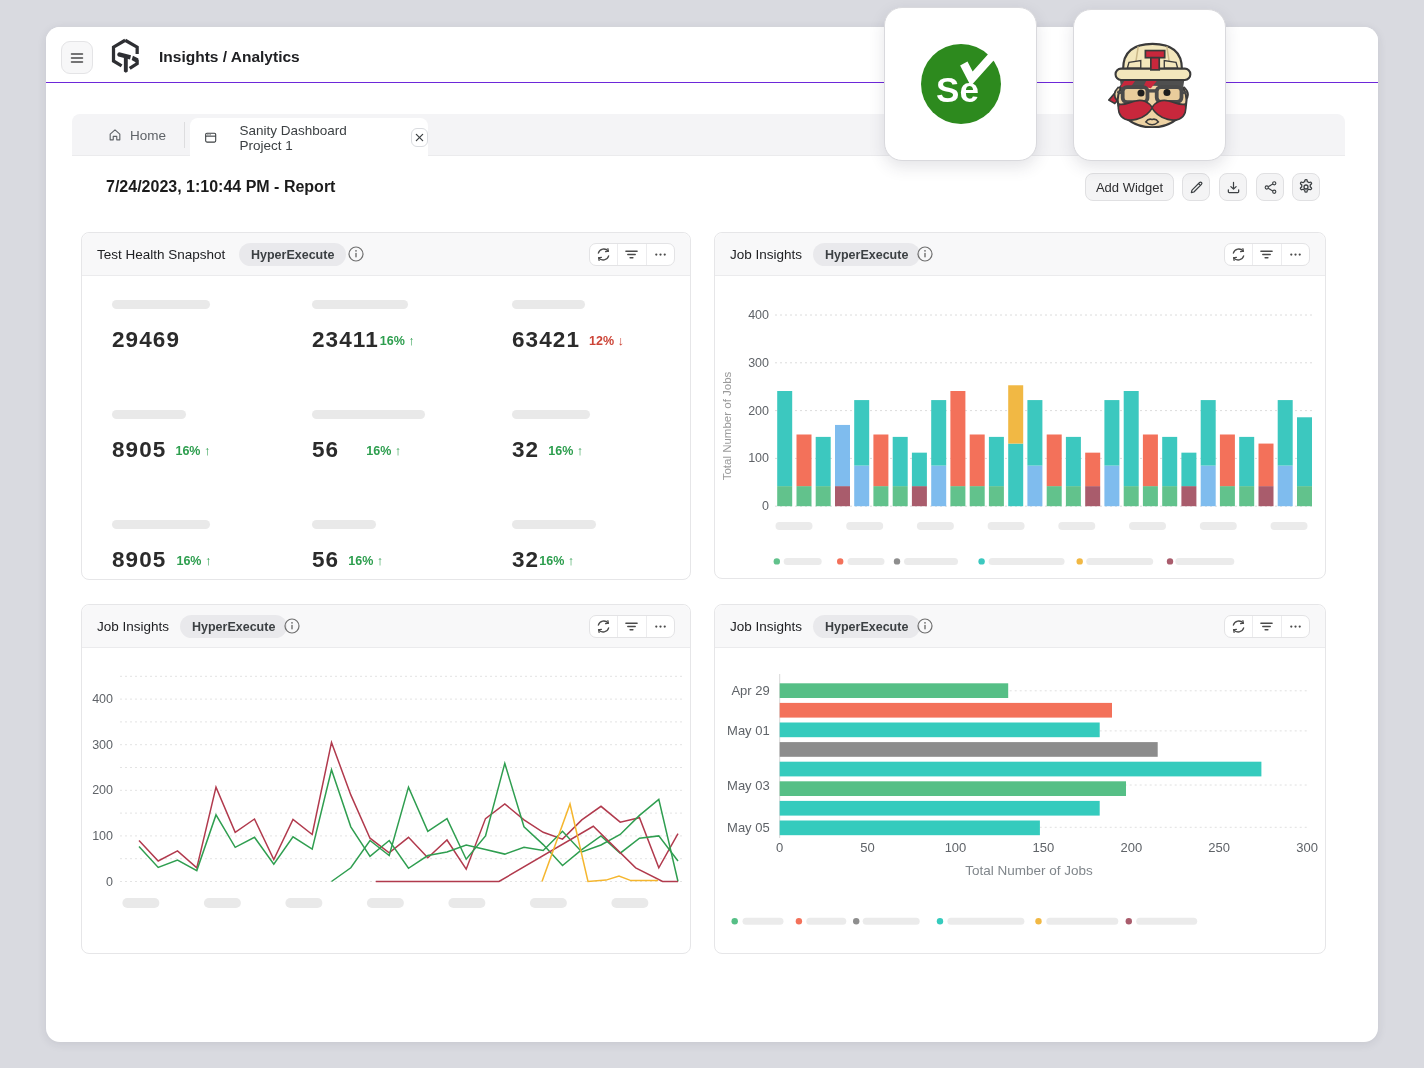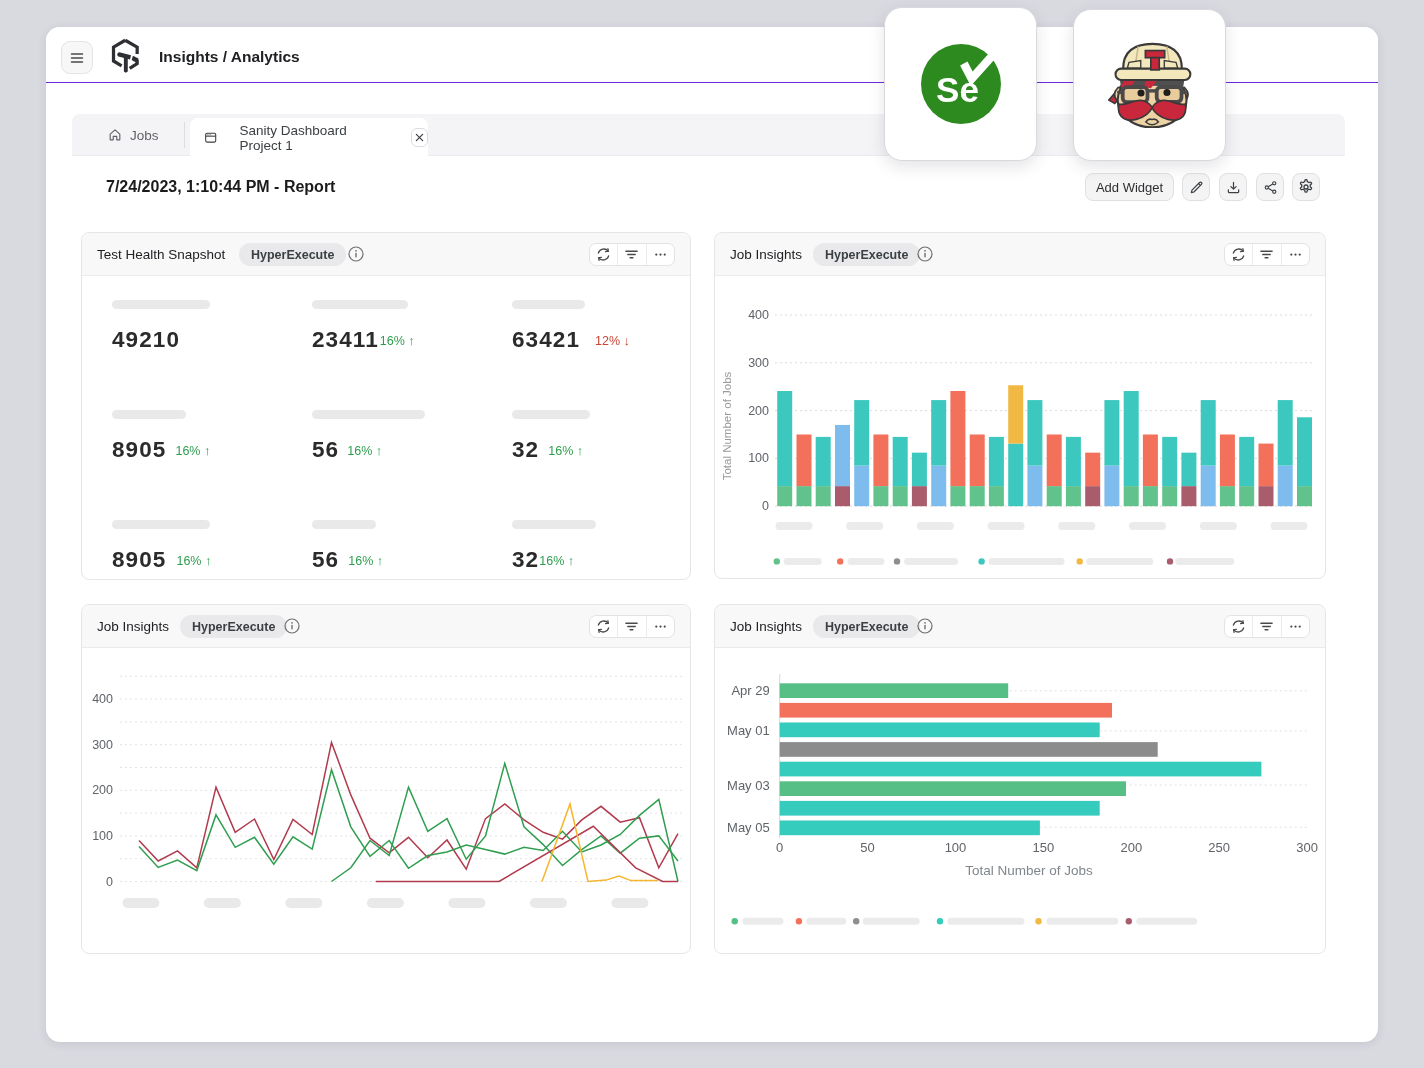--- a/index.html
+++ b/index.html
@@ -22,21 +22,21 @@
 .chead{position:absolute;left:0;top:0;right:0;height:43px;background:#f8f8f9;border-bottom:1px solid #ebebed;border-radius:8px 8px 0 0}
 .ctitle{position:absolute;left:15px;top:14px;font-size:13.5px;font-weight:normal;color:#202124}
 .cpill{position:absolute;top:10px;height:23px;background:#e9e9ec;border-radius:12px;font-size:12.5px;font-weight:bold;color:#3c4043;display:inline-flex;align-items:center;padding:9px 12px}
 .cinfo{position:absolute;top:13px}
 .cbtns{position:absolute;right:15px;top:10px;width:86px;height:23px;border:1px solid #e3e3e5;border-radius:7px;background:#fff;display:flex}
 .cbtn{flex:1;display:flex;align-items:center;justify-content:center;border-right:1px solid #ececee}
 .cbtn:last-child{border-right:none}
 .cbody{position:absolute;left:0;top:43px;right:0;bottom:0}
 .mpill{position:absolute;height:9px;border-radius:5px;background:#e9e9e9}
 .mnum{position:absolute;font-size:22.5px;font-weight:bold;letter-spacing:1.1px;color:#2b2b2b;white-space:nowrap}
-.pct{font-size:12.5px;font-weight:normal;letter-spacing:0;vertical-align:2px}
+.pct{font-size:12.5px;font-weight:bold;letter-spacing:0;vertical-align:2px}
 .pct.green{color:#2d9e4e}
 .pct.red{color:#cc4437}
 .arr{font-size:13px}
 .fcard{position:absolute;background:#fff;border:1px solid #d9d9dd;border-radius:18px;box-shadow:0 6px 16px rgba(50,50,70,.13);display:flex;align-items:center;justify-content:center}
 
 .c1 .cpill{left:157px} .c1 .cinfo{left:266px}
 .cji .cpill{left:98px} .cji .cinfo{left:202px}
 </style></head>
 <body>
 <div class="page">
@@ -60,21 +60,21 @@
 <path d="M45 53 L57 56 L57 103 L51 107 L45 103 Z"></path>
 </g>
         </svg></div>
     <div class="hdr-title">Insights / Analytics</div>
   </div>
   <div class="tabbar">
     <div class="tab-home">
         <svg width="14" height="14" viewBox="0 0 16 16" fill="none" stroke="#5f6368" stroke-width="1.3" stroke-linejoin="round">
           <path d="M2.5 7 L8 2.2 L13.5 7 V13.5 H10 V9.5 H6 V13.5 H2.5 Z"></path>
         </svg>
-        <span>Jobs</span>
+        <span>Home</span>
       </div>
     <div class="tab-sep"></div>
     <div class="tab-active">
         <svg width="15" height="15" viewBox="0 0 16 16" fill="none" stroke="#3c4043" stroke-width="1.3">
           <rect x="2" y="3" width="12" height="10.5" rx="1.5"></rect>
           <line x1="2" y1="6.4" x2="14" y2="6.4"></line>
           <line x1="4" y1="4.8" x2="5.4" y2="4.8" stroke-width="1.1"></line>
           <line x1="6.6" y1="4.8" x2="8" y2="4.8" stroke-width="1.1"></line>
         </svg>
         <span class="txt">Sanity Dashboard Project 1</span>
@@ -147,29 +147,29 @@
             <svg width="15" height="15" viewBox="0 0 16 16" fill="#4a4a4a">
               <circle cx="3.5" cy="8" r="1.2"></circle>
               <circle cx="8" cy="8" r="1.2"></circle>
               <circle cx="12.5" cy="8" r="1.2"></circle>
             </svg>
           </span>
         </span>
     </div>
     <div class="cbody">
         <div class="mpill" style="left:30px;top:24px;width:98px"></div>
-        <div class="mnum" style="left:30px;top:51px">49210</div>
+        <div class="mnum" style="left:30px;top:51px">29469</div>
         <div class="mpill" style="left:230px;top:24px;width:96px"></div>
         <div class="mnum" style="left:230px;top:51px">23411<span class="pct green" style="margin-left:1px">16% <span class="arr">↑</span></span></div>
         <div class="mpill" style="left:430px;top:24px;width:73px"></div>
-        <div class="mnum" style="left:430px;top:51px">63421<span class="pct red" style="margin-left:15px">12% <span class="arr">↓</span></span></div>
+        <div class="mnum" style="left:430px;top:51px">63421<span class="pct red" style="margin-left:9px">12% <span class="arr">↓</span></span></div>
         <div class="mpill" style="left:30px;top:134px;width:74px"></div>
         <div class="mnum" style="left:30px;top:161px">8905<span class="pct green" style="margin-left:9px">16% <span class="arr">↑</span></span></div>
         <div class="mpill" style="left:230px;top:134px;width:113px"></div>
-        <div class="mnum" style="left:230px;top:161px">56<span class="pct green" style="margin-left:8px">16% <span class="arr">↑</span></span></div>
+        <div class="mnum" style="left:230px;top:161px">56<span class="pct green" style="margin-left:27px">16% <span class="arr">↑</span></span></div>
         <div class="mpill" style="left:430px;top:134px;width:78px"></div>
         <div class="mnum" style="left:430px;top:161px">32<span class="pct green" style="margin-left:9px">16% <span class="arr">↑</span></span></div>
         <div class="mpill" style="left:30px;top:244px;width:98px"></div>
         <div class="mnum" style="left:30px;top:271px">8905<span class="pct green" style="margin-left:10px">16% <span class="arr">↑</span></span></div>
         <div class="mpill" style="left:230px;top:244px;width:64px"></div>
         <div class="mnum" style="left:230px;top:271px">56<span class="pct green" style="margin-left:9px">16% <span class="arr">↑</span></span></div>
         <div class="mpill" style="left:430px;top:244px;width:84px"></div>
         <div class="mnum" style="left:430px;top:271px">32<span class="pct green" style="">16% <span class="arr">↑</span></span></div>
       </div>
   </div>

